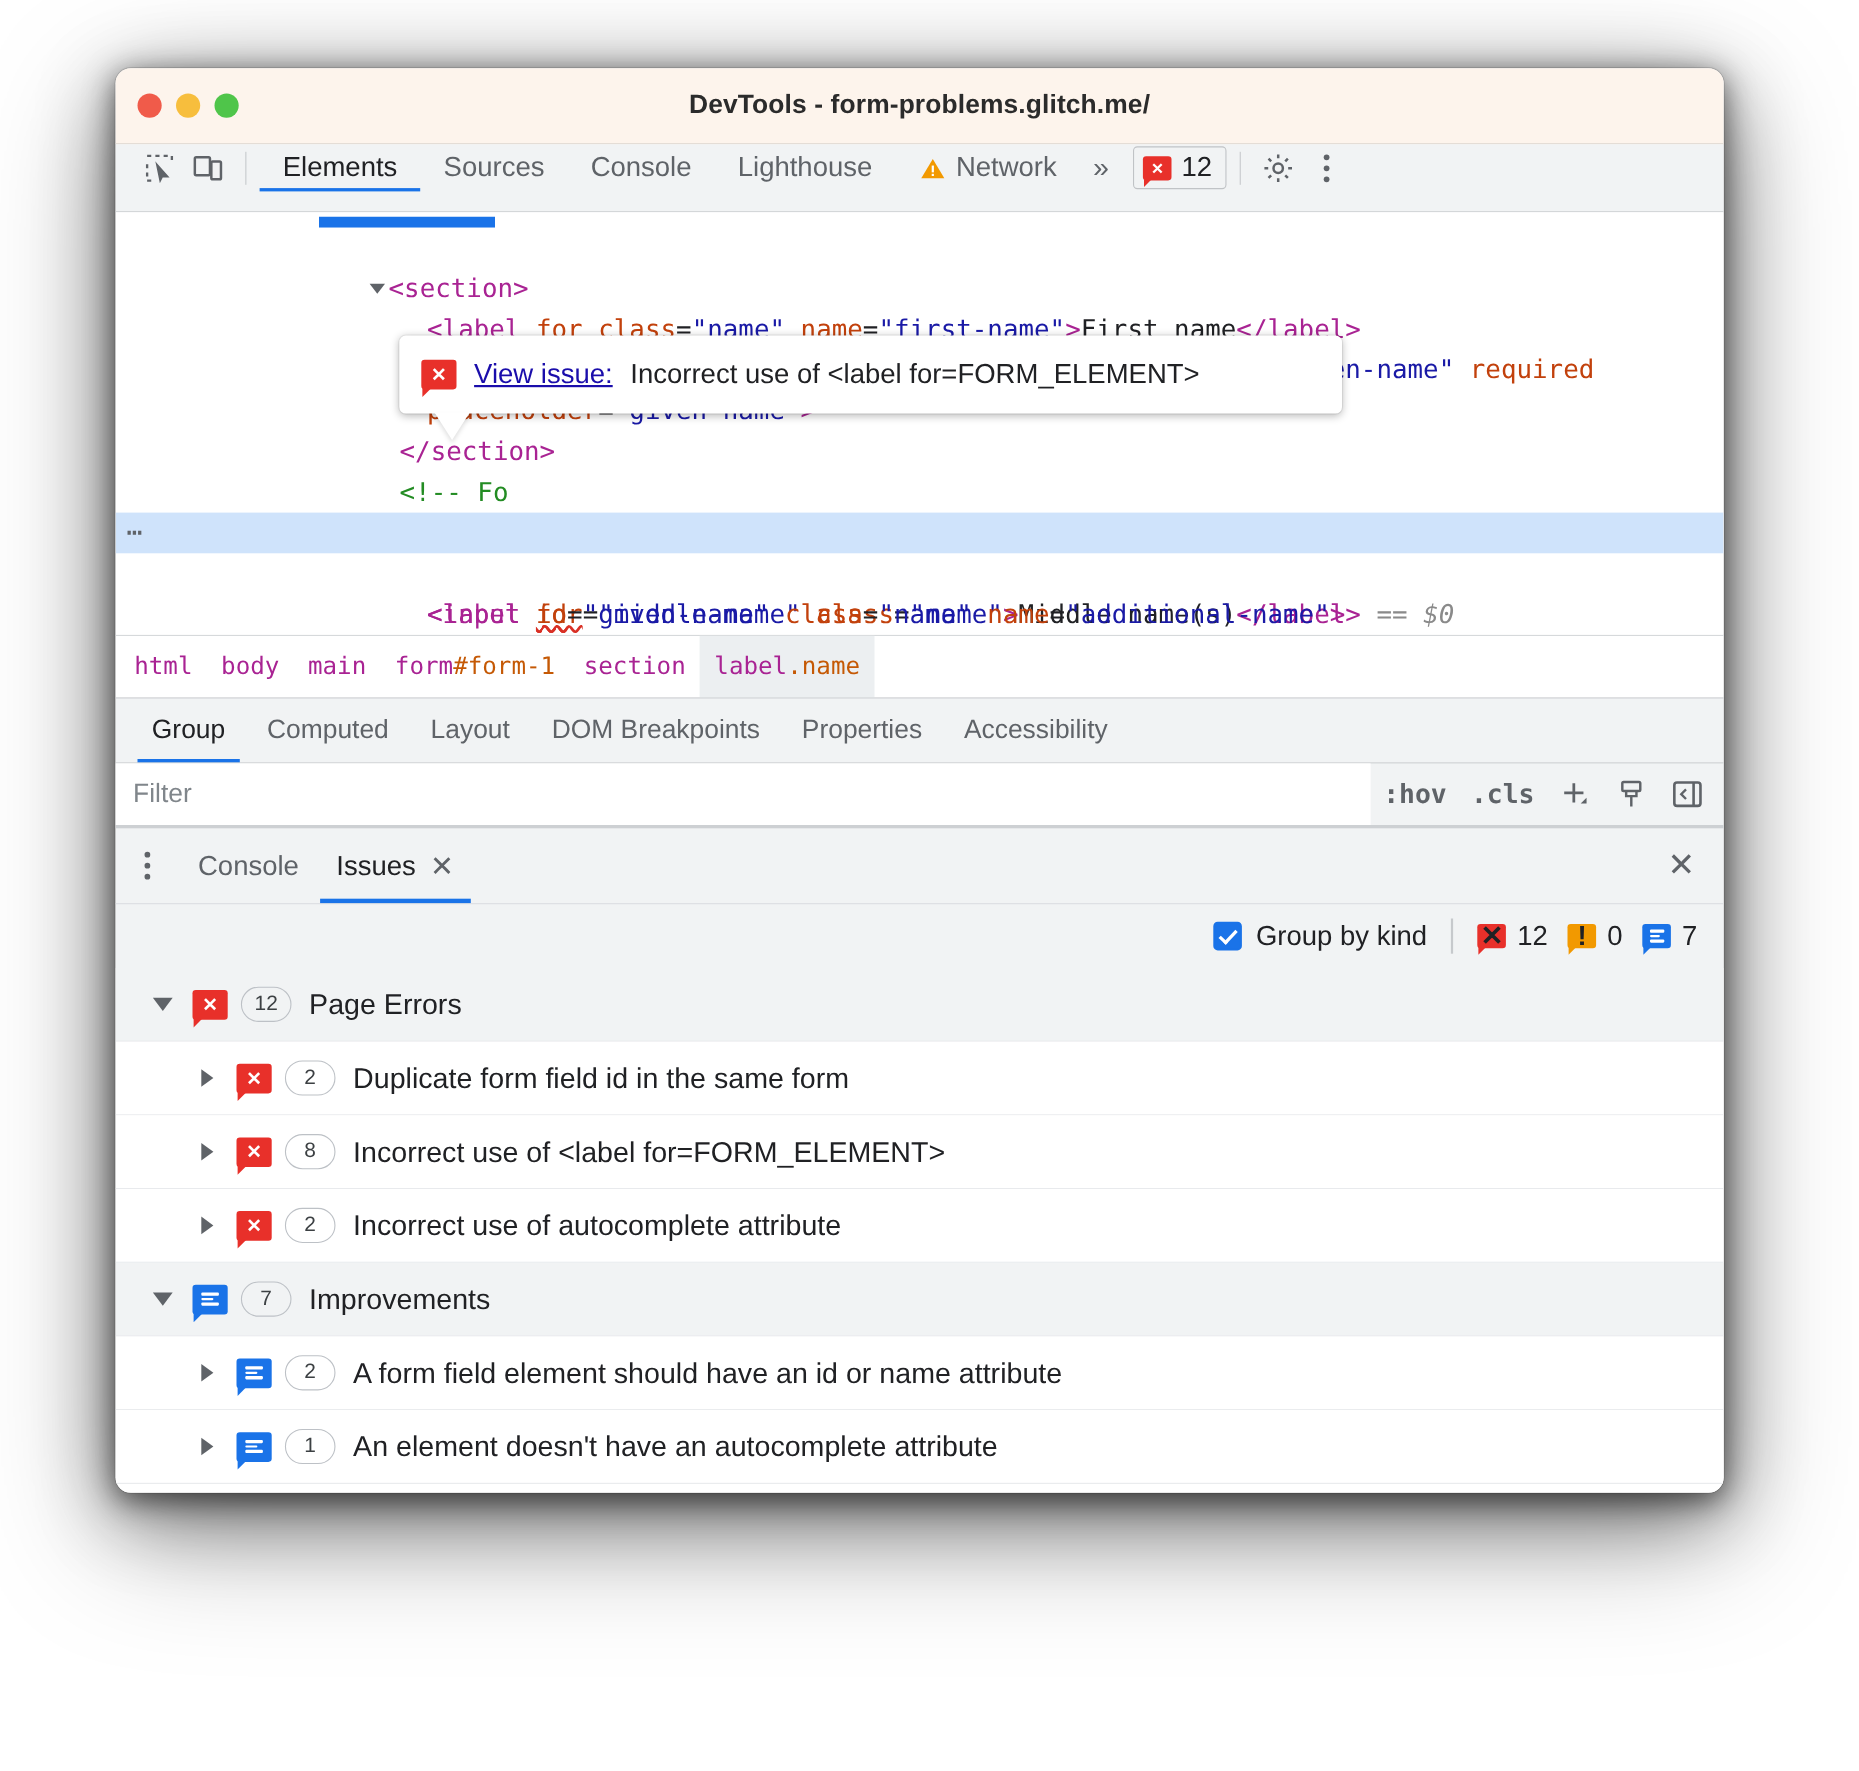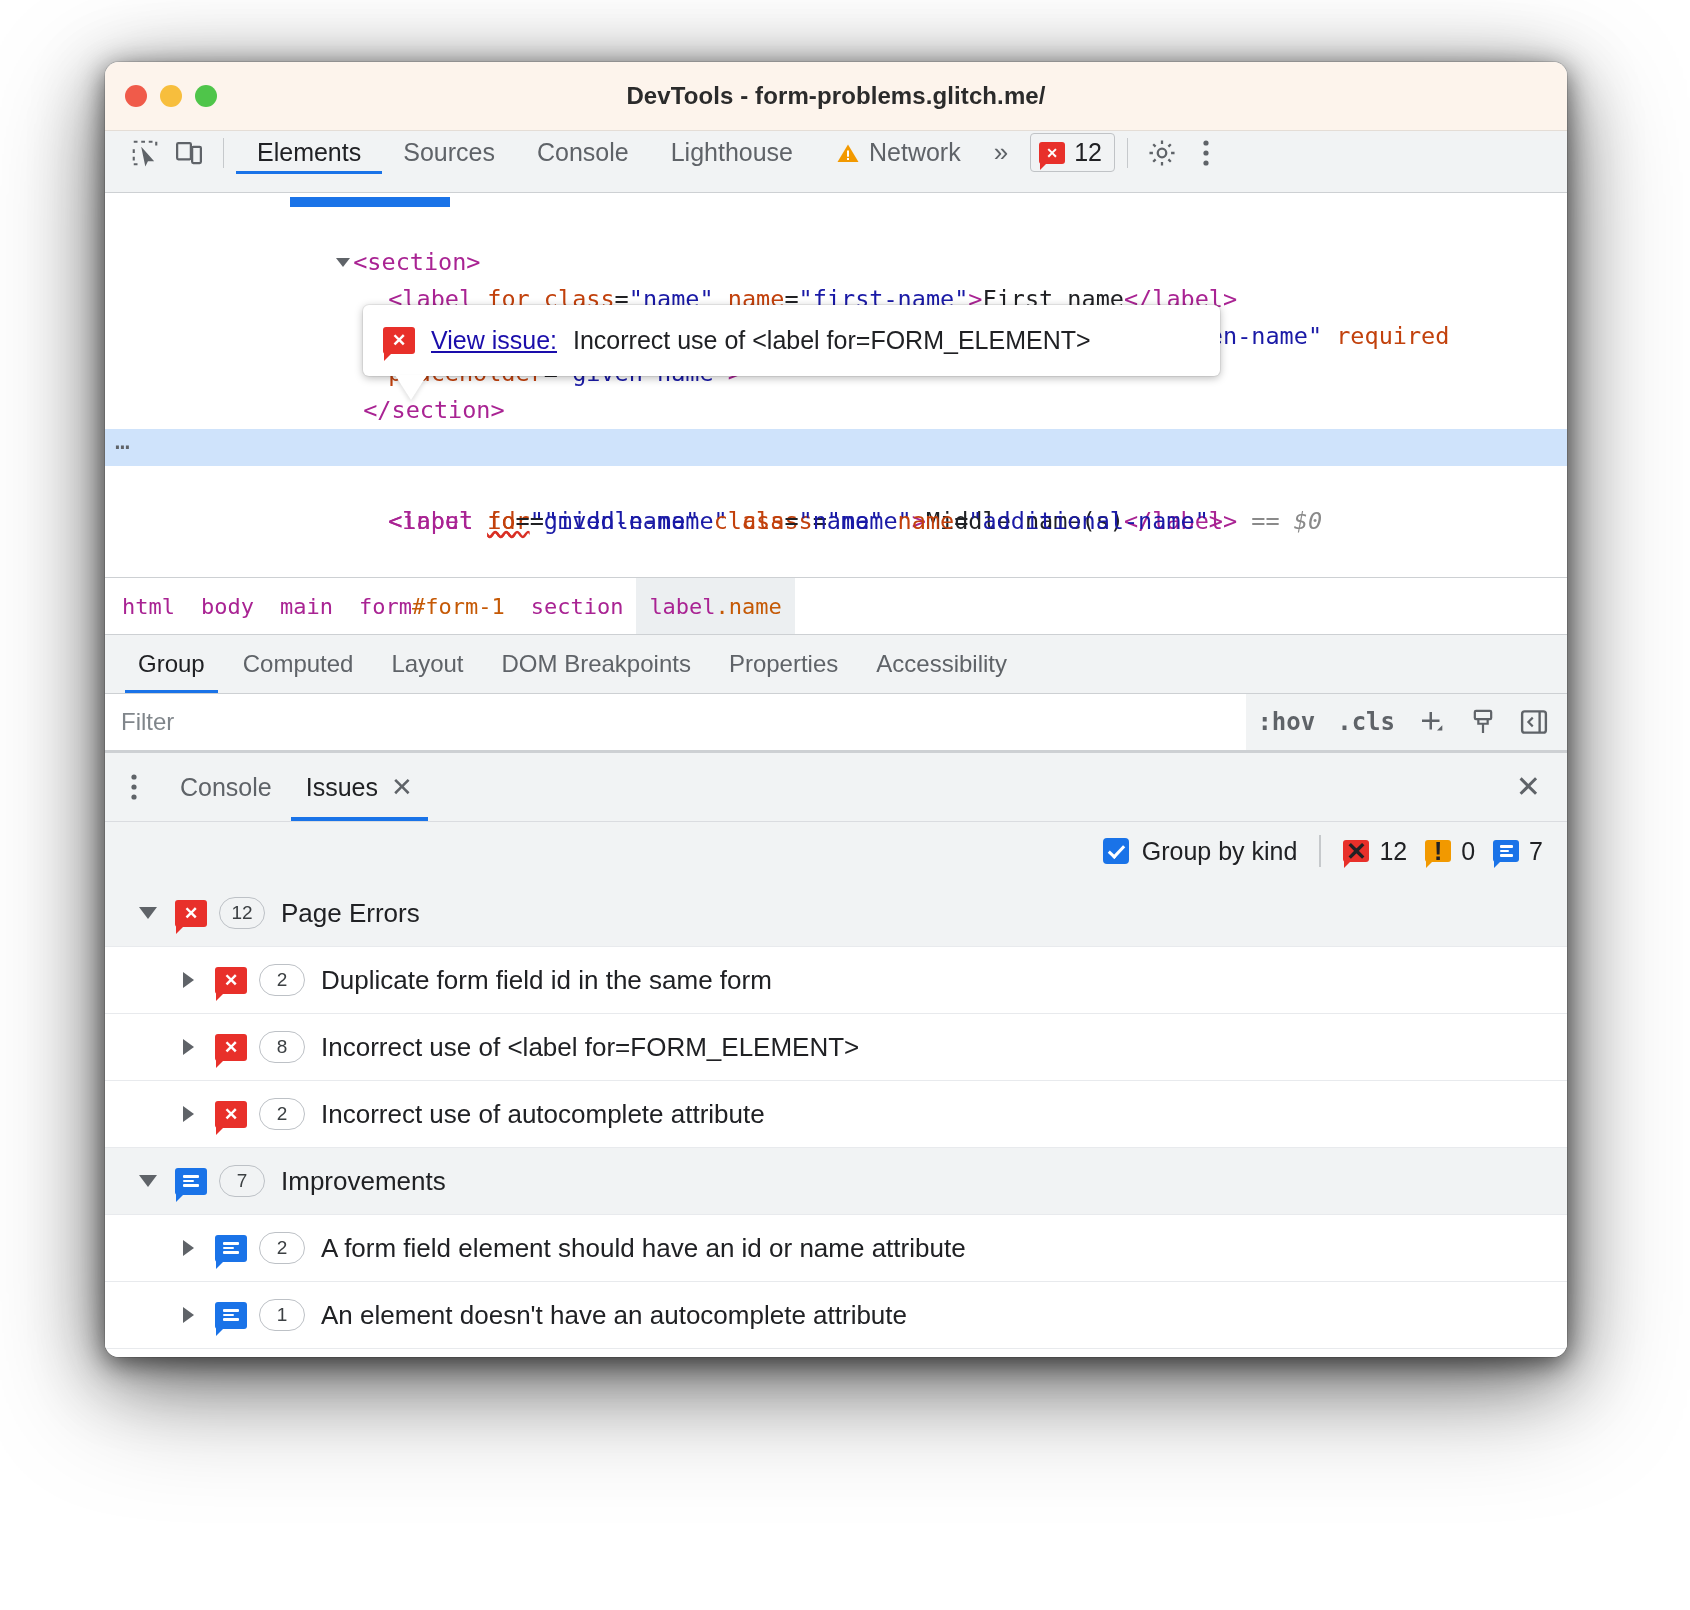--- a/index.html
+++ b/index.html
@@ -490,20 +490,23 @@
       </div>
 
       <div class="dom-row">
         <span style="padding-left:170px;"><span class="attr">placeholder</span><span class="txt">=</span><span class="val">"given name"</span><span class="tag">&gt;</span></span>
       </div>
 
       <div class="dom-row">
         <span style="padding-left:145px;"><span class="tag">&lt;/section&gt;</span></span>
       </div>
 
+      <div class="dom-row">
+        <span style="padding-left:145px;"><span class="cmt">&lt;!-- Fo</span></span>
+      </div>
 
       <div class="dom-row">
         <span style="padding-left:118px;"><span class="tri open"></span><span class="tag">&lt;section&gt;</span></span>
       </div>
 
       <div class="dom-row sel">
         <span class="gutter">⋯</span>
         <span style="padding-left:170px;"><span class="tag">&lt;label</span> <span class="attr squig">for</span><span class="txt">=</span><span class="val">"middle-name"</span> <span class="attr">class</span><span class="txt">=</span><span class="val">"name"</span><span class="tag">&gt;</span><span class="txt">Middle name(s)</span><span class="tag">&lt;/label&gt;</span> <span class="eq0">== $0</span></span>
       </div>
 

